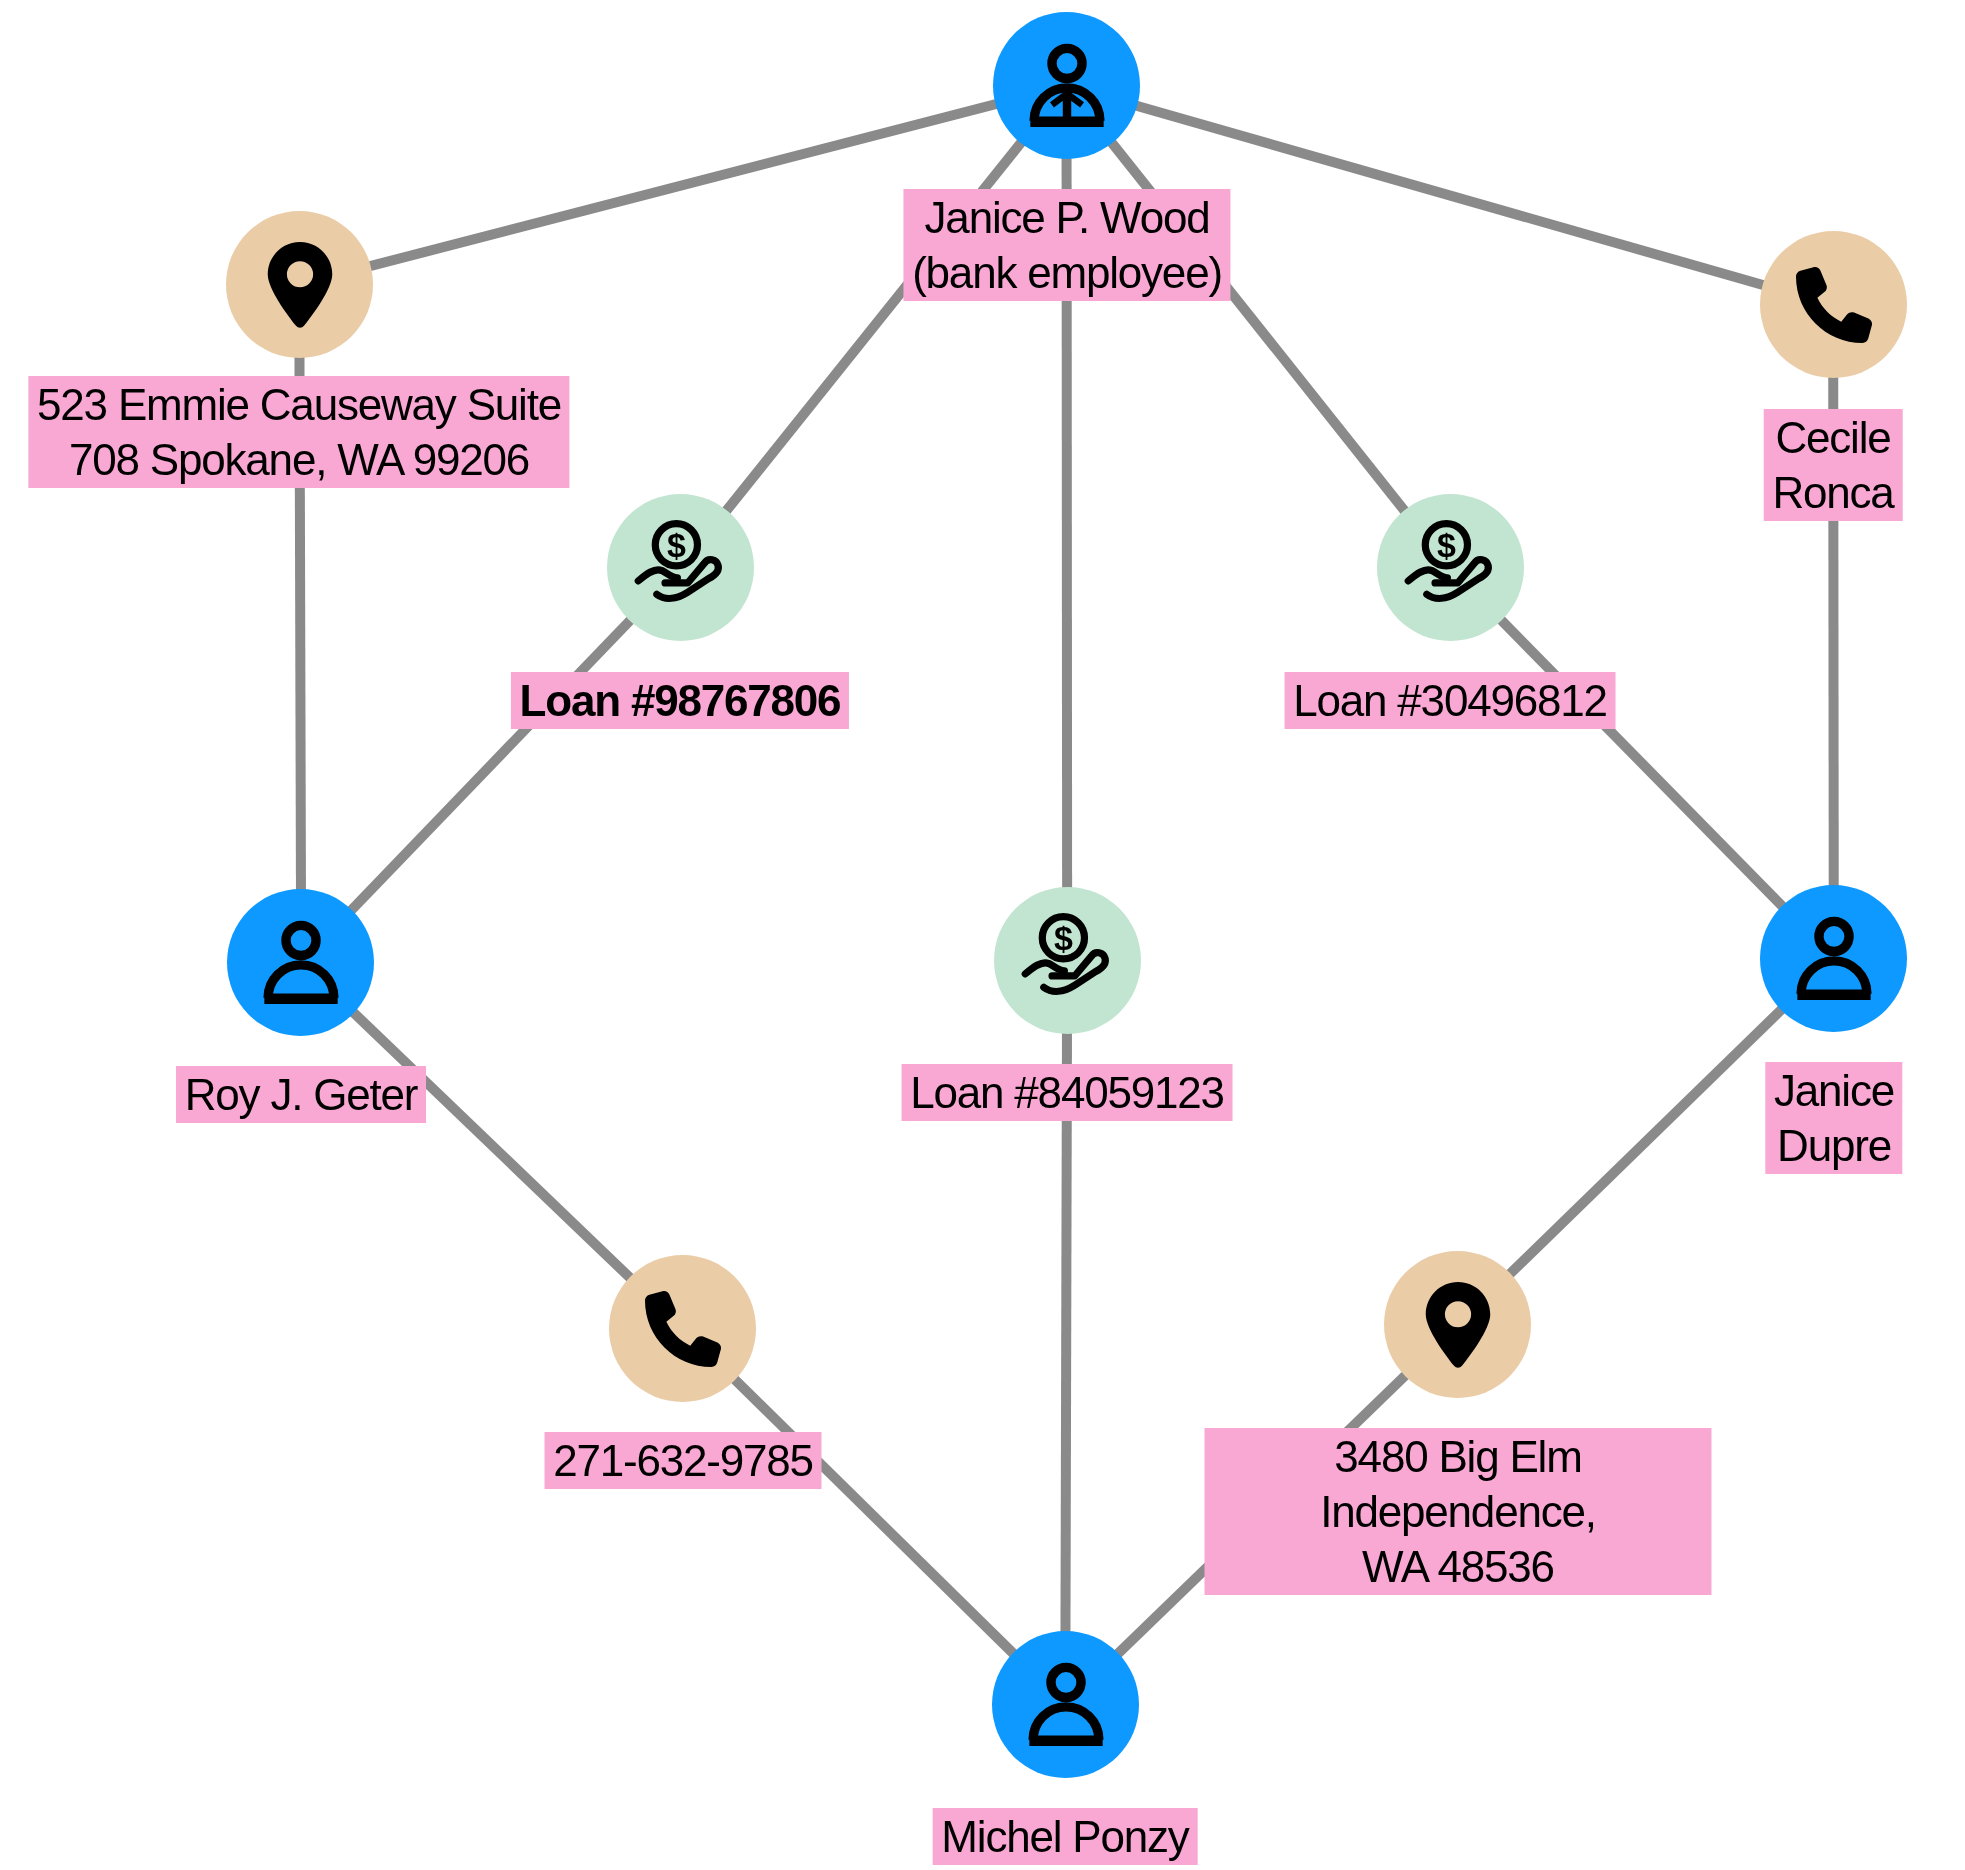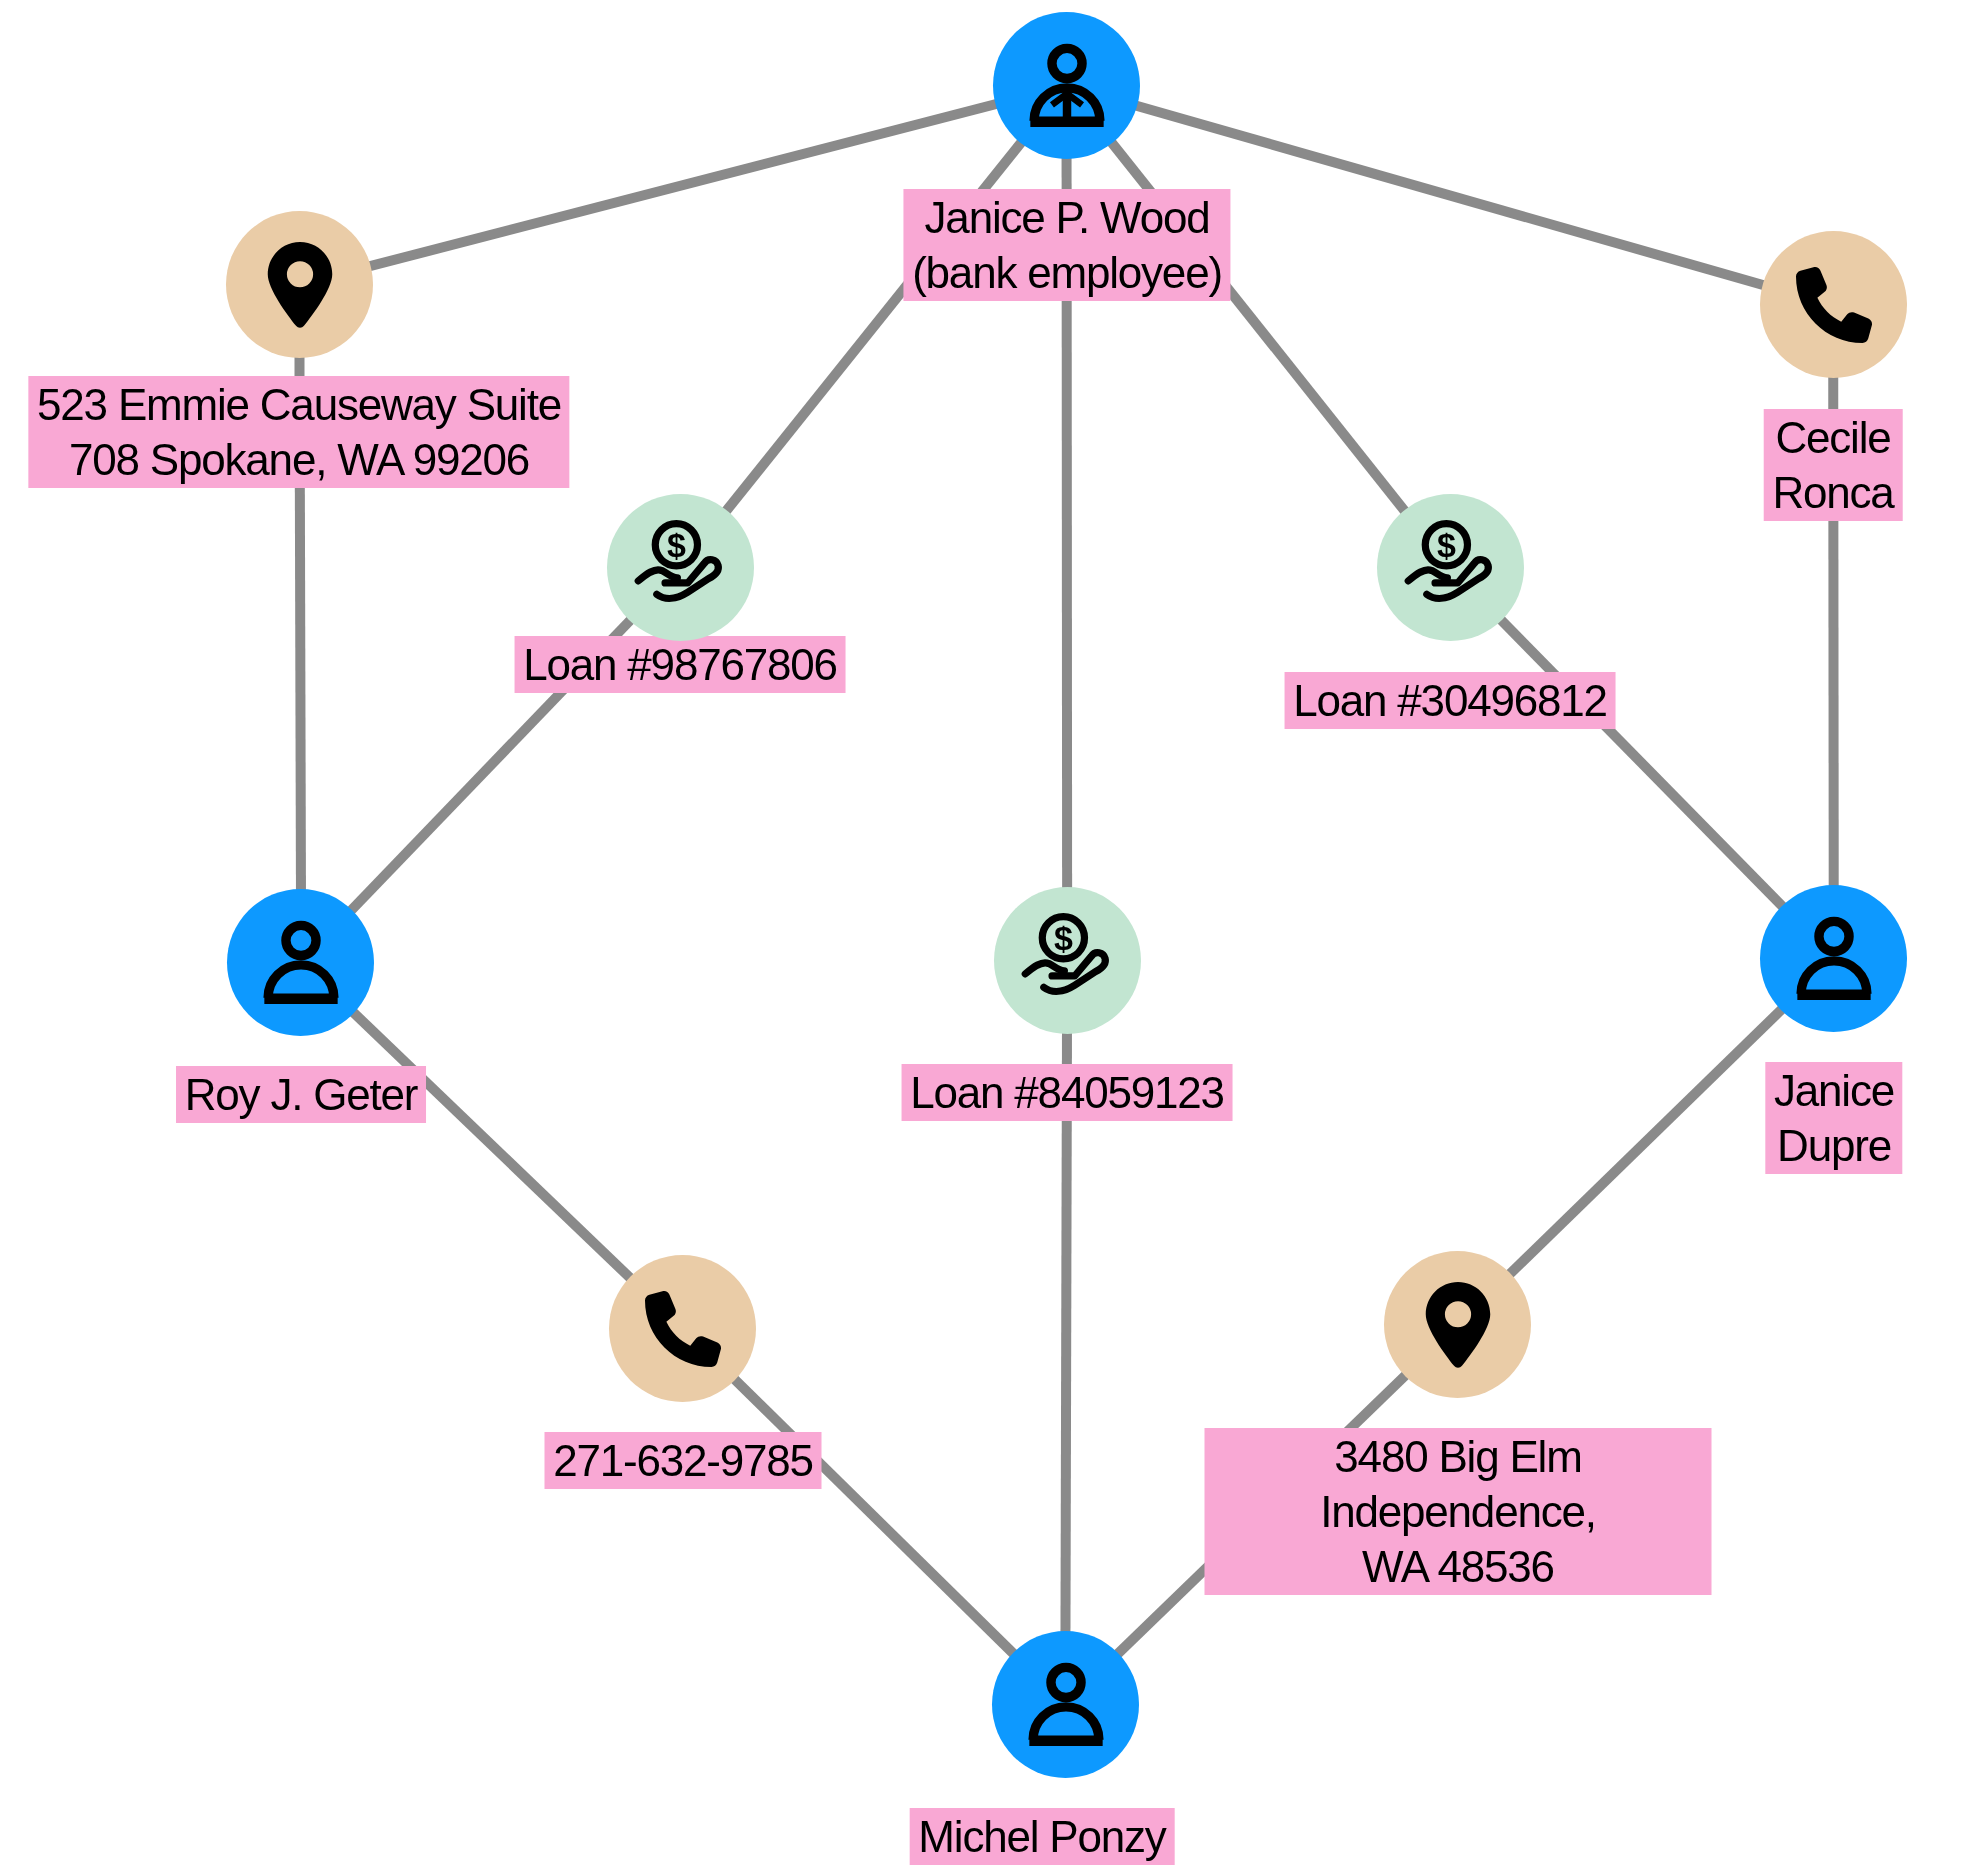--- a/index.html
+++ b/index.html
@@ -64,29 +64,29 @@
       <line x1="1093" y1="2126" x2="1705" y2="2728" stroke="#8a8a8a" stroke-width="16"></line>
       <line x1="2333" y1="2120" x2="1705" y2="2728" stroke="#8a8a8a" stroke-width="16"></line>
       <line x1="1708" y1="1537" x2="1705" y2="2728" stroke="#8a8a8a" stroke-width="16"></line>
     </svg>
   <div id="labels-layer">
       <div class="node-label" style="left: 1067px; top: 189px;">Janice P. Wood
 (bank employee)</div>
       <div class="node-label" style="left: 299px; top: 376px;">523 Emmie Causeway Suite
 708 Spokane, WA 99206</div>
       <div class="node-label" style="left: 1833px; top: 409px;">Cecile Ronca</div>
-      <div class="node-label" style="left: 680px; top: 636px;">Loan #98767806</div>
+      <div class="node-label" style="left: 680px; top: 672px; font-weight: bold;">Loan #98767806</div>
       <div class="node-label" style="left: 1450px; top: 672px;">Loan #30496812</div>
       <div class="node-label" style="left: 301px; top: 1066px;">Roy J. Geter</div>
       <div class="node-label" style="left: 1067px; top: 1064px;">Loan #84059123</div>
       <div class="node-label" style="left: 1834px; top: 1062px;">Janice Dupre</div>
       <div class="node-label" style="left: 683px; top: 1432px;">271-632-9785</div>
       <div class="node-label" style="left: 1458px; top: 1428px;">3480 Big Elm Independence,
 WA 48536</div>
-      <div class="node-label" style="left: 1042px; top: 1808px;">Michel Ponzy</div>
+      <div class="node-label" style="left: 1065px; top: 1808px;">Michel Ponzy</div>
     </div>
   <div id="nodes-layer">
       <div class="node" style="left: 993px; top: 12px; width: 147px; height: 147px; background: rgb(13, 153, 255);">
         <span>
           <svg viewBox="0 0 100 100" width="94" height="94">
             <circle cx="50" cy="26" r="16" fill="none" stroke="#000" stroke-width="10"></circle>
             <path d="M15 87 A35 35 0 0 1 85 87" fill="none" stroke="#000" stroke-width="10"></path>
             <path d="M11 88 H89" fill="none" stroke="#000" stroke-width="11"></path>
             <path d="M50 56 V87" fill="none" stroke="#000" stroke-width="9"></path>
             <path d="M50 58 L34 70 M50 58 L66 70" fill="none" stroke="#000" stroke-width="7"></path>

